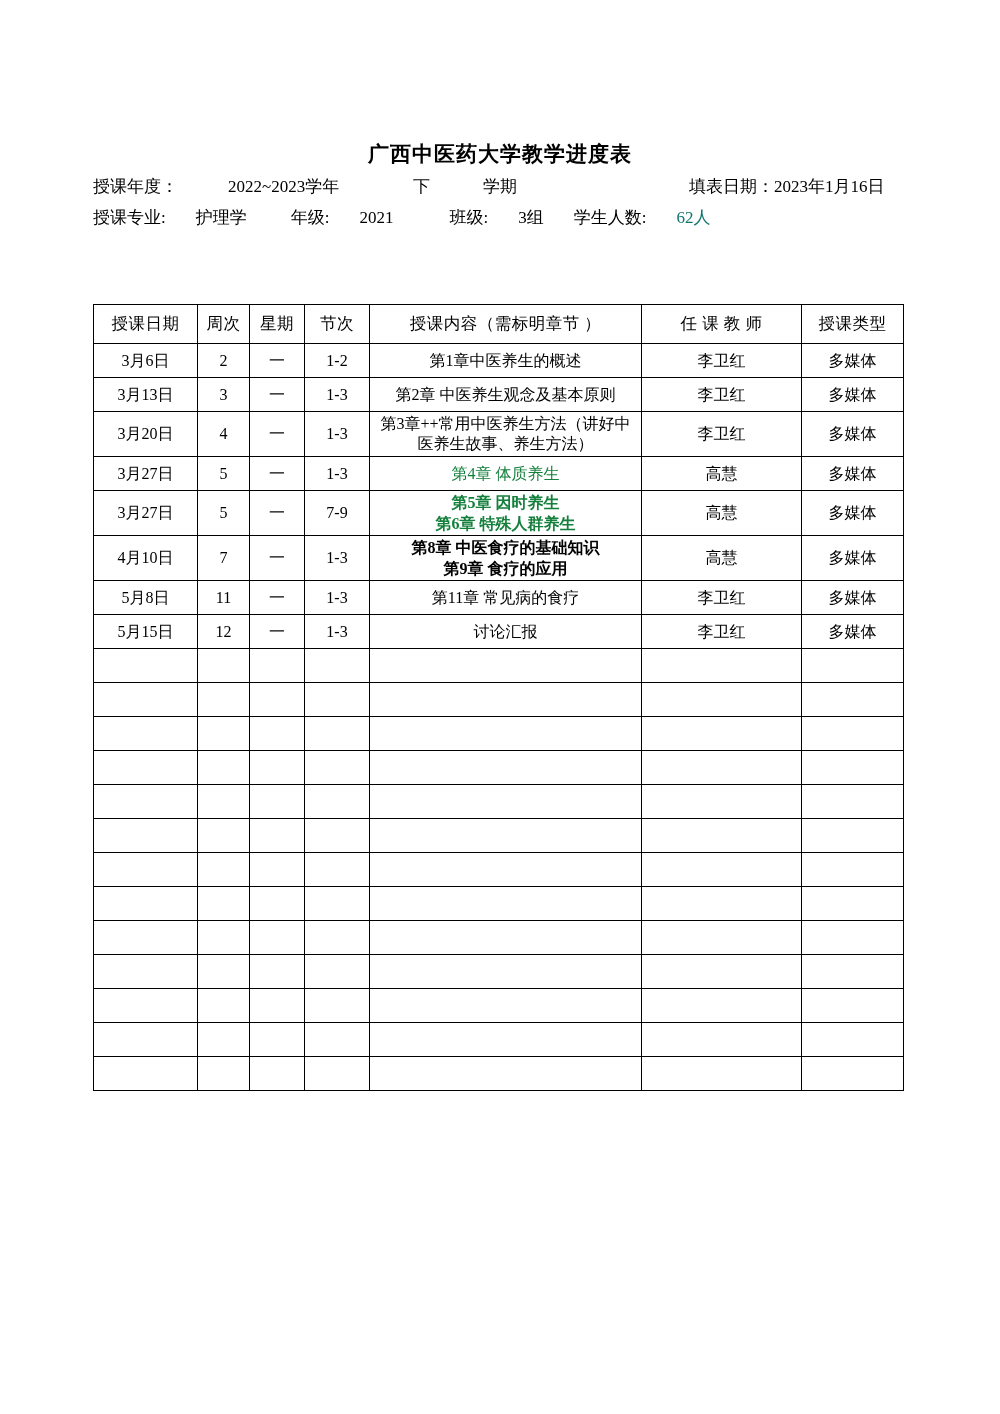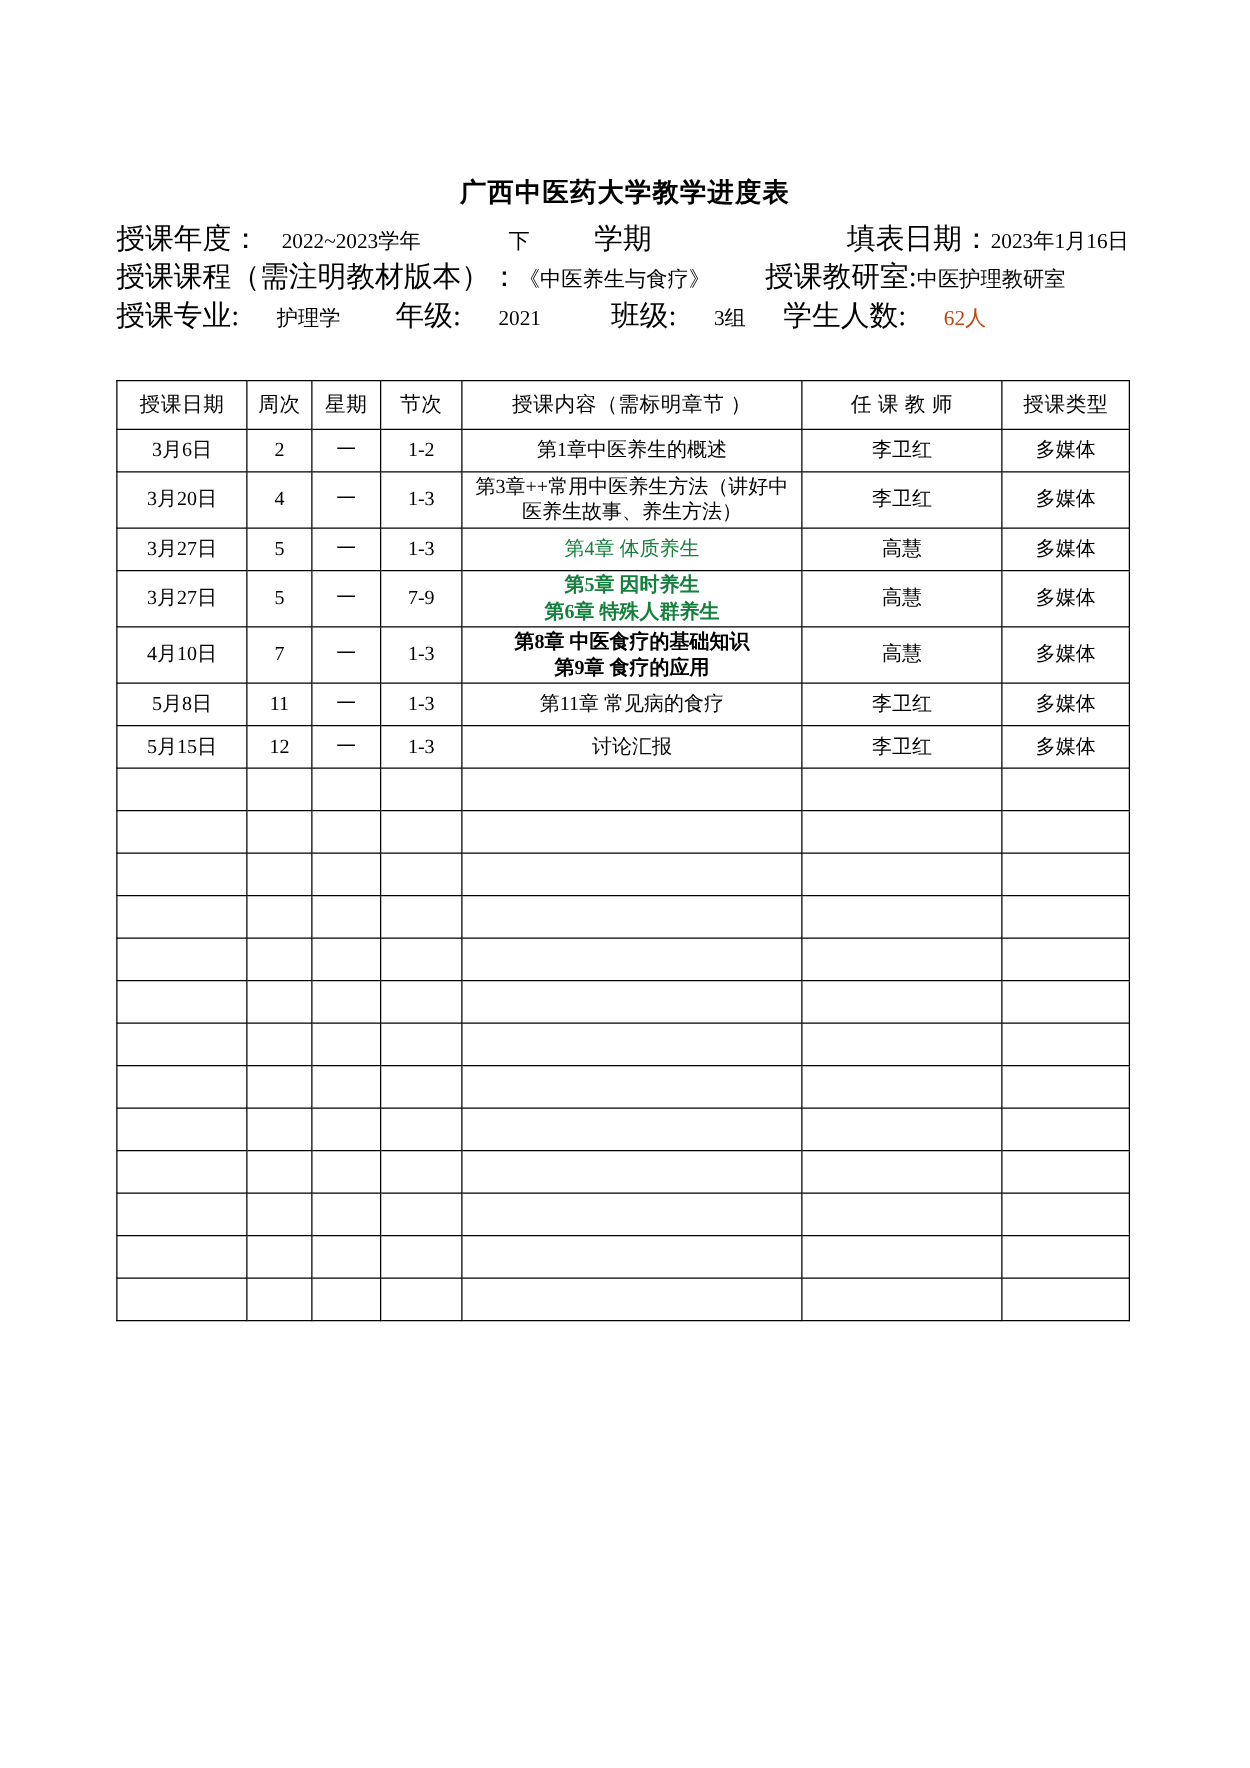--- a/index.html
+++ b/index.html
@@ -39,27 +39,27 @@
     width: 810px;
     font-size: 17.5px;
   }
   .hrow {
     display: flex;
     align-items: baseline;
     height: 31px;
     white-space: nowrap;
   }
   .lbl {
-    font-size: 23px;
+    font-size: 17px;
   }
   .val {
     font-size: 17px;
   }
   .val.red {
-    color: #c2410c;
+    color: #0f766e;
   }
   
   .r1 .c1 { width: 135px; }
   .r1 .c2 { width: 185px; text-align: left; }
   .r1 .c3 { width: 40px; }
   .r1 .c4 { width: 120px; }
   
   .sp-sm { display: inline-block; width: 14px; }
   .sp-md { display: inline-block; width: 30px; }
   .sp-lg { display: inline-block; width: 56px; }
@@ -127,28 +127,20 @@
       <span class="val c2">2022~2023学年</span>
       <span class="val c3">下</span>
       <span class="sp-md"></span>
       <span class="lbl c4">学期</span>
       <span class="sp-lg"></span>
       <span class="sp-md"></span>
       <span class="lbl">填表日期：</span>
       <span class="val">2023年1月16日</span>
     </div>
 
-    <div class="hrow">
-      <span class="lbl">授课课程（需注明教材版本）：</span>
-      <span class="val">《中医养生与食疗》</span>
-      <span class="sp-md"></span>
-      <span class="sp-sm"></span>
-      <span class="lbl">授课教研室:</span>
-      <span class="val">中医护理教研室</span>
-    </div>
 
     <div class="hrow">
       <span class="lbl">授课专业:</span>
       <span class="sp-md"></span>
       <span class="val">护理学</span>
       <span class="sp-md"></span>
       <span class="sp-sm"></span>
       <span class="lbl">年级:</span>
       <span class="sp-md"></span>
       <span class="val">2021</span>
@@ -189,20 +181,29 @@
         <tr>
           <td>3月6日</td>
           <td>2</td>
           <td>一</td>
           <td>1-2</td>
           <td class="content">第1章中医养生的概述</td>
           <td>李卫红</td>
           <td>多媒体</td>
         </tr>
         <tr>
+          <td>3月13日</td>
+          <td>3</td>
+          <td>一</td>
+          <td>1-3</td>
+          <td class="content">第2章 中医养生观念及基本原则</td>
+          <td>李卫红</td>
+          <td>多媒体</td>
+        </tr>
+        <tr>
           <td>3月20日</td>
           <td>4</td>
           <td>一</td>
           <td>1-3</td>
           <td class="content">第3章++常用中医养生方法（讲好中医养生故事、养生方法）</td>
           <td>李卫红</td>
           <td>多媒体</td>
         </tr>
         <tr>
           <td>3月27日</td>

